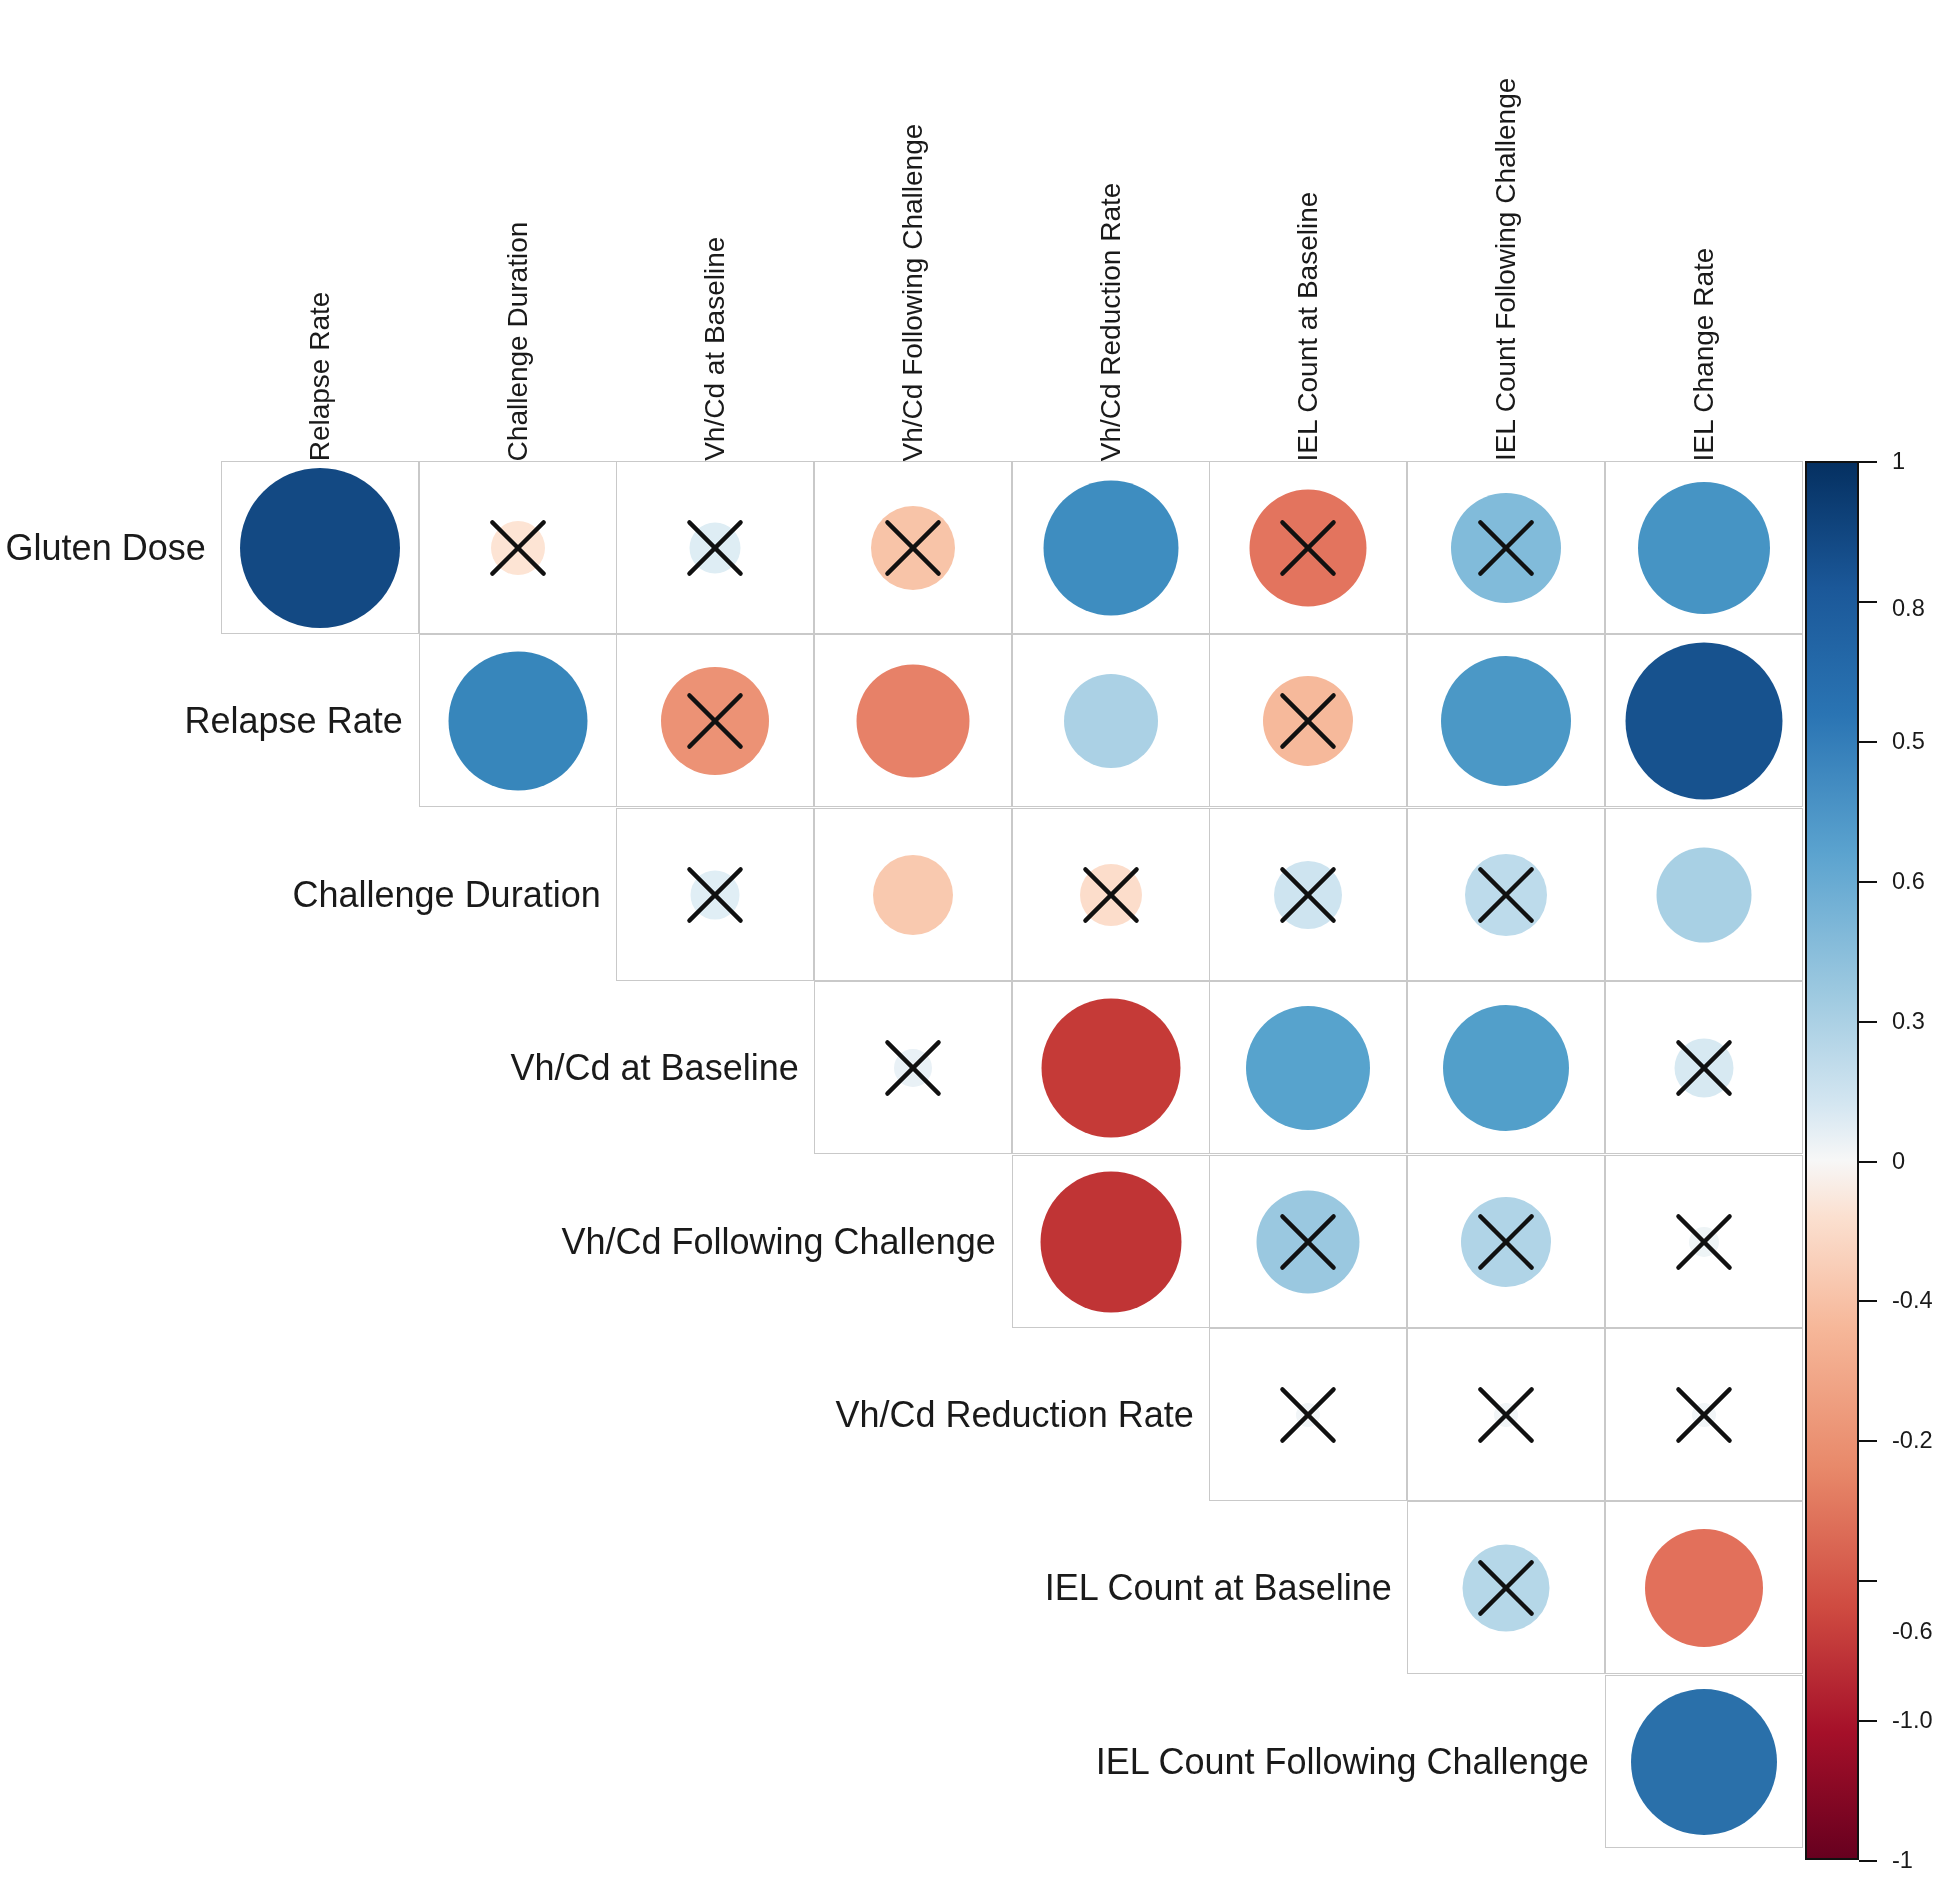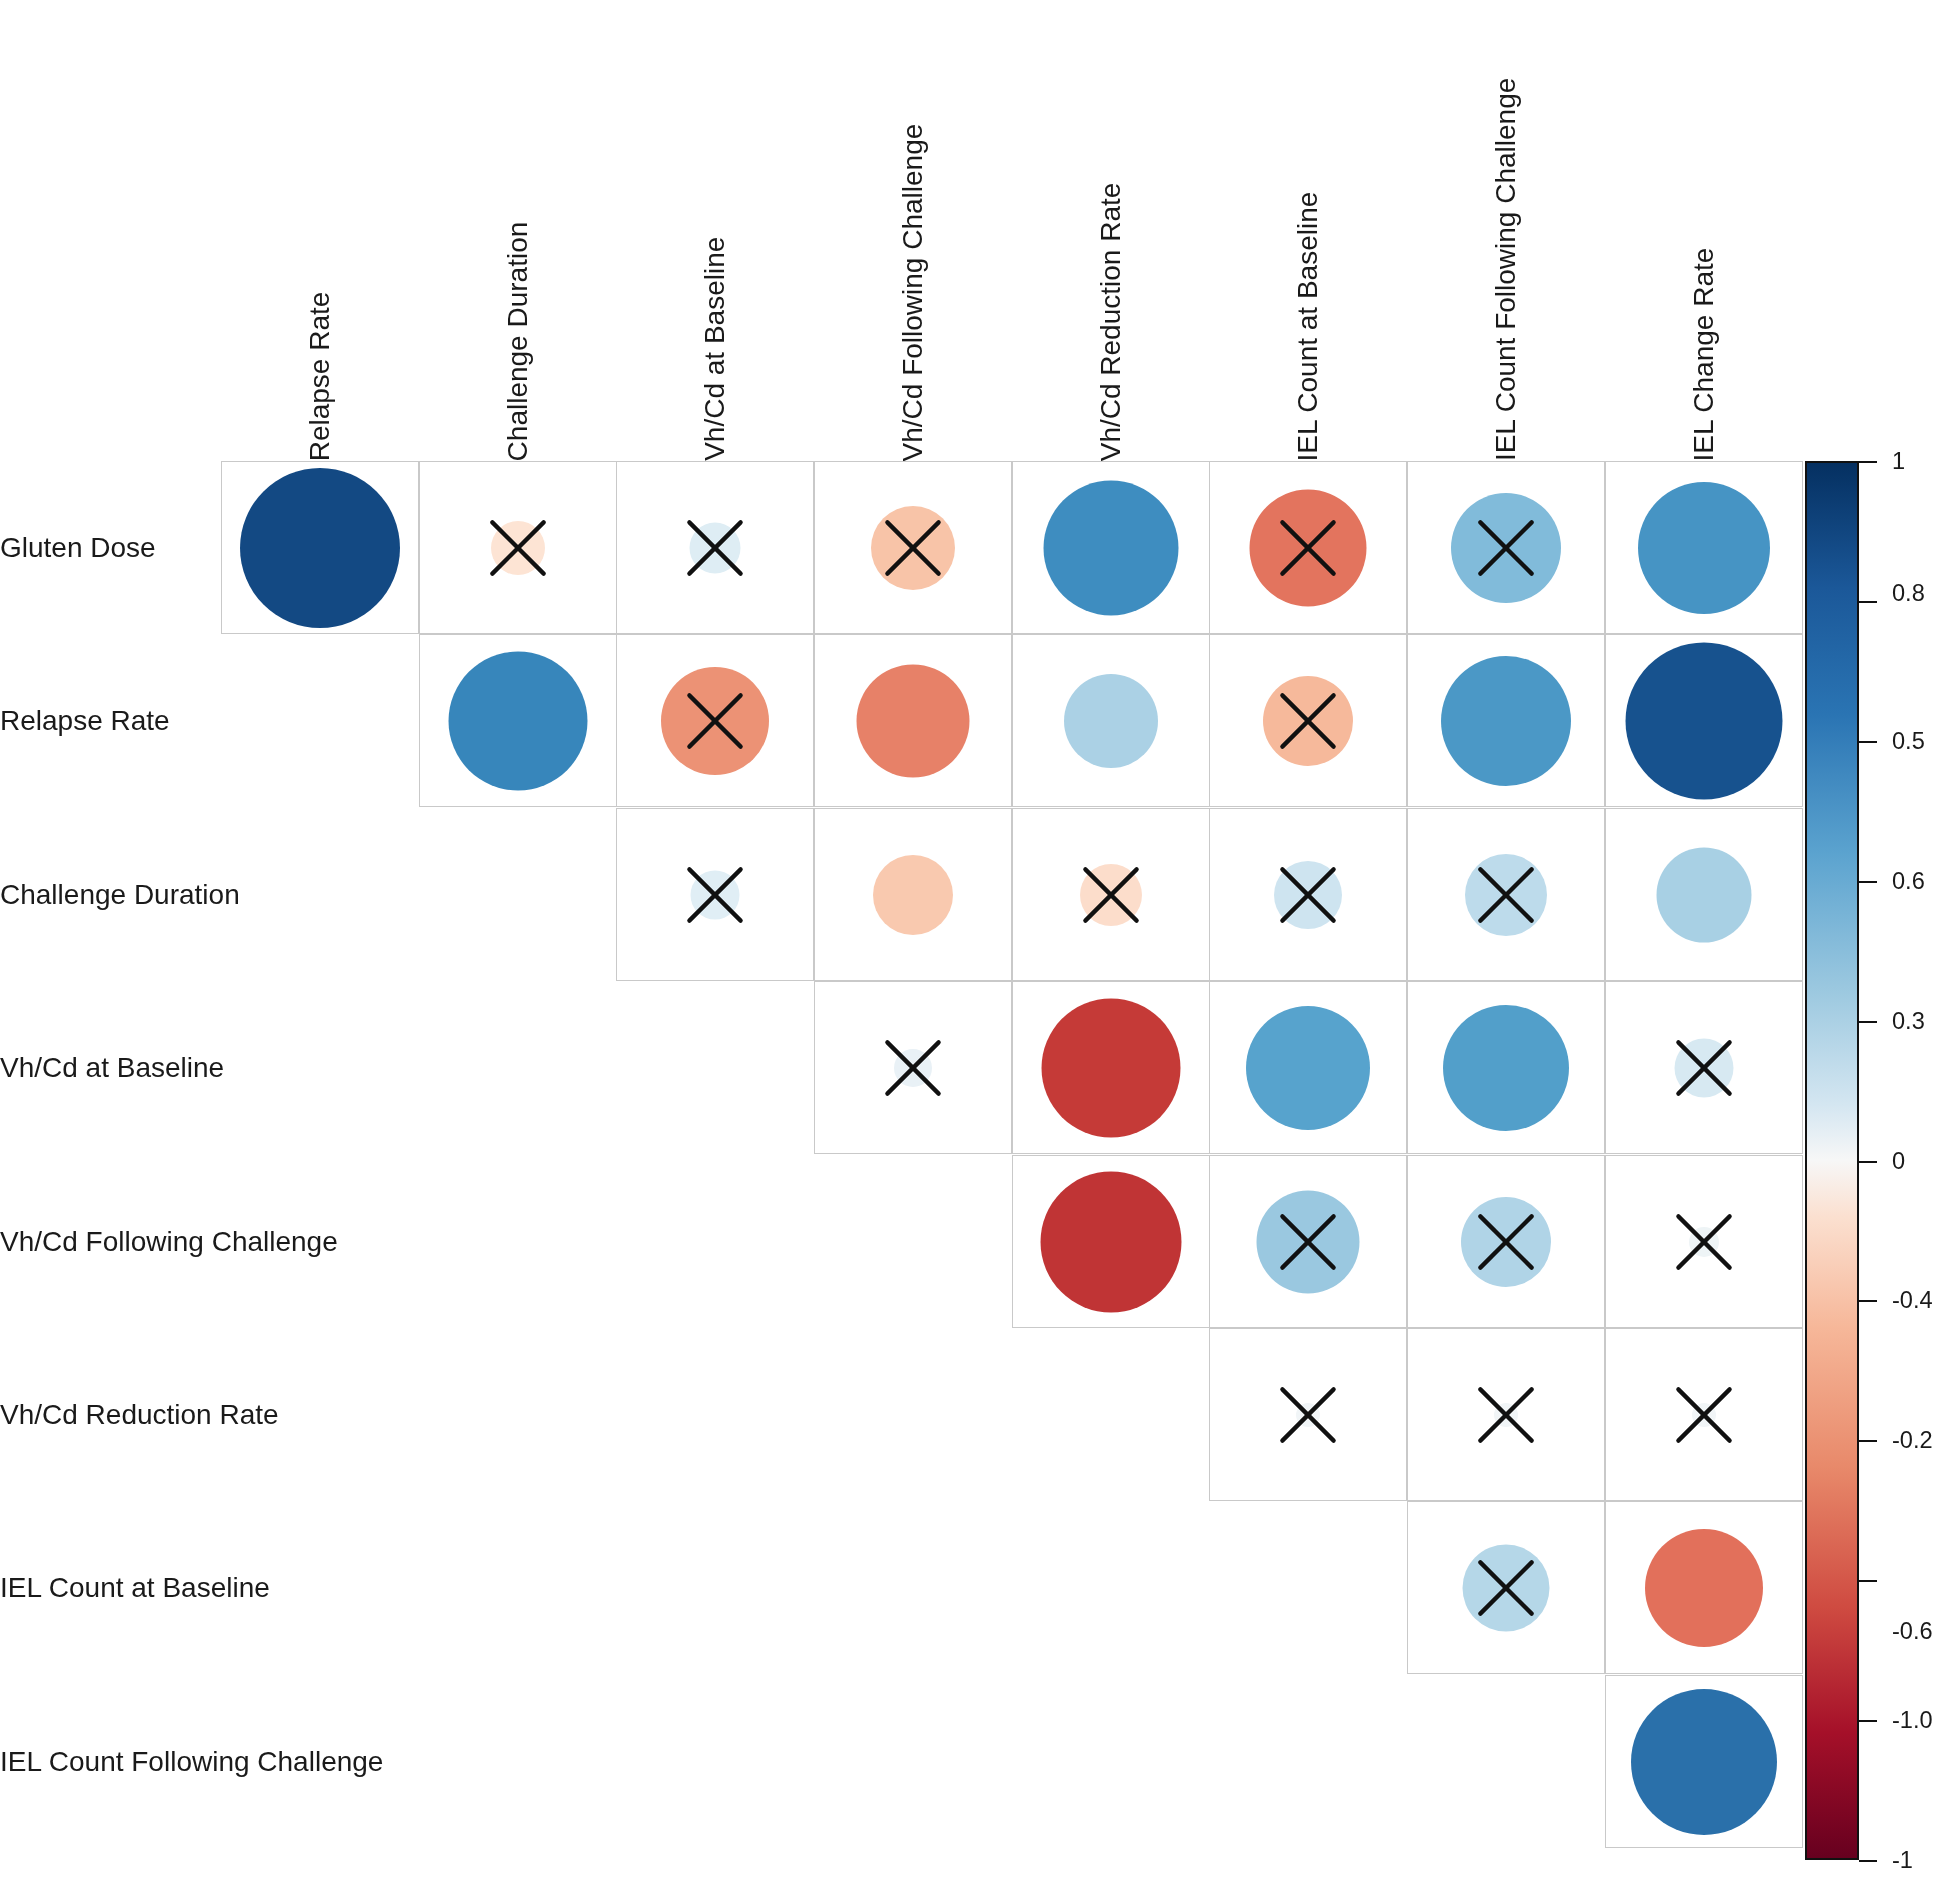--- a/index.html
+++ b/index.html
@@ -62,27 +62,27 @@
     color: #1a1a1a;
     white-space: nowrap;
     line-height: 1;
     padding-bottom: 9.7px;
   }
 
   
   .rowlabel {
     position: absolute;
     text-align: right;
-    font-size: 28px;
+    font-size: 36px;
     color: #1a1a1a;
     white-space: nowrap;
     line-height: 1;
     display: flex;
     align-items: center;
-    justify-content: flex-start;
+    justify-content: flex-end;
     padding-right: 15.3px;
     box-sizing: border-box;
   }
 
   
   #colorbar-wrap {
     position: absolute;
     left: 1805px;
     top: 461px;
     width: 54px;
@@ -406,21 +406,21 @@
       <div class="cell" title="IEL Count Following Challenge / IEL Change Rate = 0.73" style="left: 1384px; top: 1214px; width: 198px; height: 173px;">
         <div class="blob" style="width: 146px; height: 146px; background: rgb(42, 112, 170);"></div>
       </div>
     </div>
 
   <div id="colorbar-wrap">
     <div id="colorbar"></div>
   <div class="cb-tick" style="top: 0px;"></div>
       <div class="cb-label" style="top: 0px;">1</div>
       <div class="cb-tick" style="top: 140px;"></div>
-      <div class="cb-label" style="top: 132px;">0.8</div>
+      <div class="cb-label" style="top: 147px;">0.8</div>
       <div class="cb-tick" style="top: 280px;"></div>
       <div class="cb-label" style="top: 280px;">0.5</div>
       <div class="cb-tick" style="top: 420px;"></div>
       <div class="cb-label" style="top: 420px;">0.6</div>
       <div class="cb-tick" style="top: 560px;"></div>
       <div class="cb-label" style="top: 560px;">0.3</div>
       <div class="cb-tick" style="top: 700px;"></div>
       <div class="cb-label" style="top: 700px;">0</div>
       <div class="cb-tick" style="top: 839px;"></div>
       <div class="cb-label" style="top: 839px;">-0.4</div>

